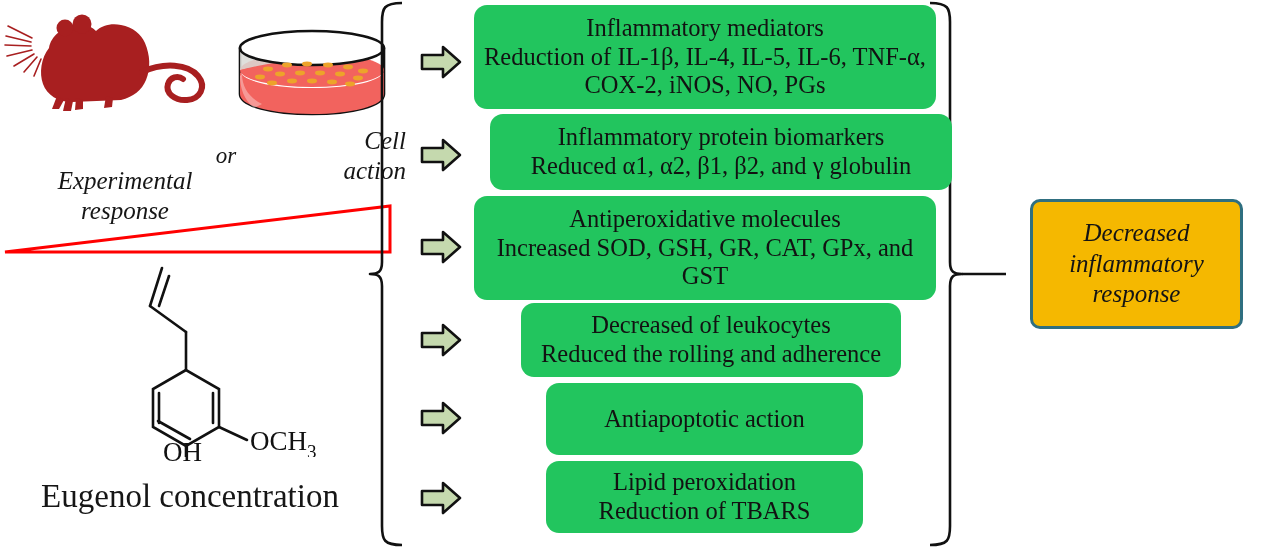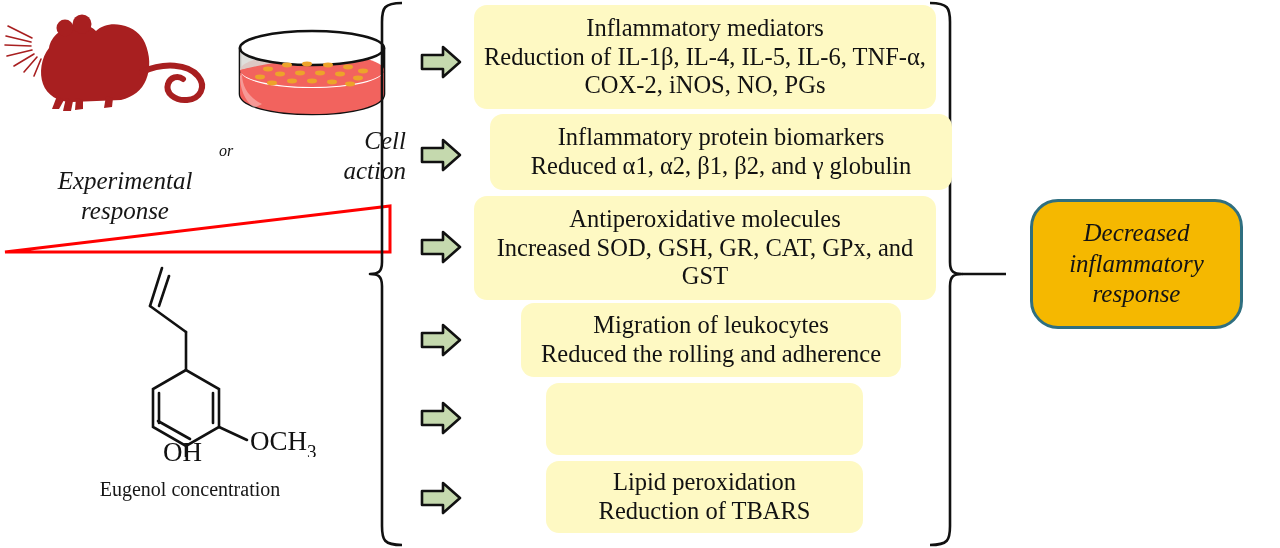--- a/index.html
+++ b/index.html
@@ -7,45 +7,45 @@
        font-family:"Liberation Serif","DejaVu Serif",serif;color:#1a1a1a;}
   .stage{position:absolute;left:0;top:0;width:1280px;height:548px;}
 
   
   #mouse-illus{position:absolute;left:2px;top:10px;width:215px;height:110px;}
   #dish-illus{position:absolute;left:232px;top:28px;width:160px;height:92px;}
 
   .cap{position:absolute;font-style:italic;font-size:25px;line-height:1.18;
        text-align:center;color:#161616;}
   #cap-animals{left:20px;top:126px;width:210px;margin-top:40px;}
-  #cap-or{left:196px;top:142px;width:60px;font-size:16px;}
+  #cap-or{left:196px;top:142px;width:60px;font-size:23px;}
   #cap-cell{left:256px;top:126px;width:150px;text-align:right;}
 
   #gradient-tri{position:absolute;left:0px;top:198px;width:400px;height:62px;}
   #eugenol{position:absolute;left:110px;top:262px;width:230px;height:195px;}
   #cap-eugenol{position:absolute;left:20px;top:478px;width:340px;text-align:center;
-               font-size:20px;font-style:normal;color:#161616;}
+               font-size:33px;font-style:normal;color:#161616;}
 
   
   #brace-left{position:absolute;left:358px;top:0px;width:46px;height:548px;}
   #brace-right{position:absolute;left:928px;top:0px;width:78px;height:548px;}
 
   
   .arrow{position:absolute;width:42px;height:36px;}
 
   
-  .ibox{position:absolute;background:#fef9c3;border-radius:13px;
+  .ibox{position:absolute;background:#22c55e;border-radius:13px;
         display:flex;flex-direction:column;align-items:center;justify-content:center;
         text-align:center;font-size:24.5px;line-height:1.17;color:#121212;
         padding:4px 10px;box-sizing:border-box;}
   .ibox .ln{display:block;white-space:nowrap;}
 
   
   #result-box{position:absolute;left:1030px;top:199px;width:213px;height:130px;
-     background:#f5b800;border:3px solid #2f6f80;border-radius:28px;
+     background:#f5b800;border:3px solid #2f6f80;border-radius:10px;
      display:flex;align-items:center;justify-content:center;text-align:center;
      font-style:italic;font-size:25px;line-height:1.22;color:#141414;
      box-sizing:border-box;}
   #result-box .ln{display:block;white-space:nowrap;}
 </style>
 </head>
 <body>
 
 <div class="stage">
 
@@ -186,25 +186,26 @@
     <span class="ln">Reduced α1, α2, β1, β2, and γ globulin</span>
   </div>
 
   <div class="ibox" style="left:474px;top:196px;width:462px;height:104px;">
     <span class="ln">Antiperoxidative molecules</span>
     <span class="ln">Increased SOD, GSH, GR, CAT, GPx, and</span>
     <span class="ln">GST</span>
   </div>
 
   <div class="ibox" style="left:521px;top:303px;width:380px;height:74px;">
-    <span class="ln">Migration of leukocytes</span>
+    <span class="ln">Decreased of leukocytes</span>
     <span class="ln">Reduced the rolling and adherence</span>
   </div>
 
   <div class="ibox" style="left:546px;top:383px;width:317px;height:72px;">
+    <span class="ln">Antiapoptotic action</span>
   </div>
 
   <div class="ibox" style="left:546px;top:461px;width:317px;height:72px;">
     <span class="ln">Lipid peroxidation</span>
     <span class="ln">Reduction of TBARS</span>
   </div>
 
   <div id="result-box">
     <div>
       <span class="ln">Decreased</span>

